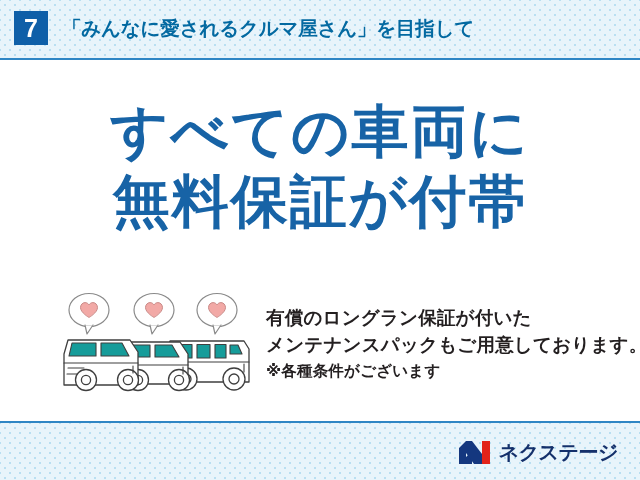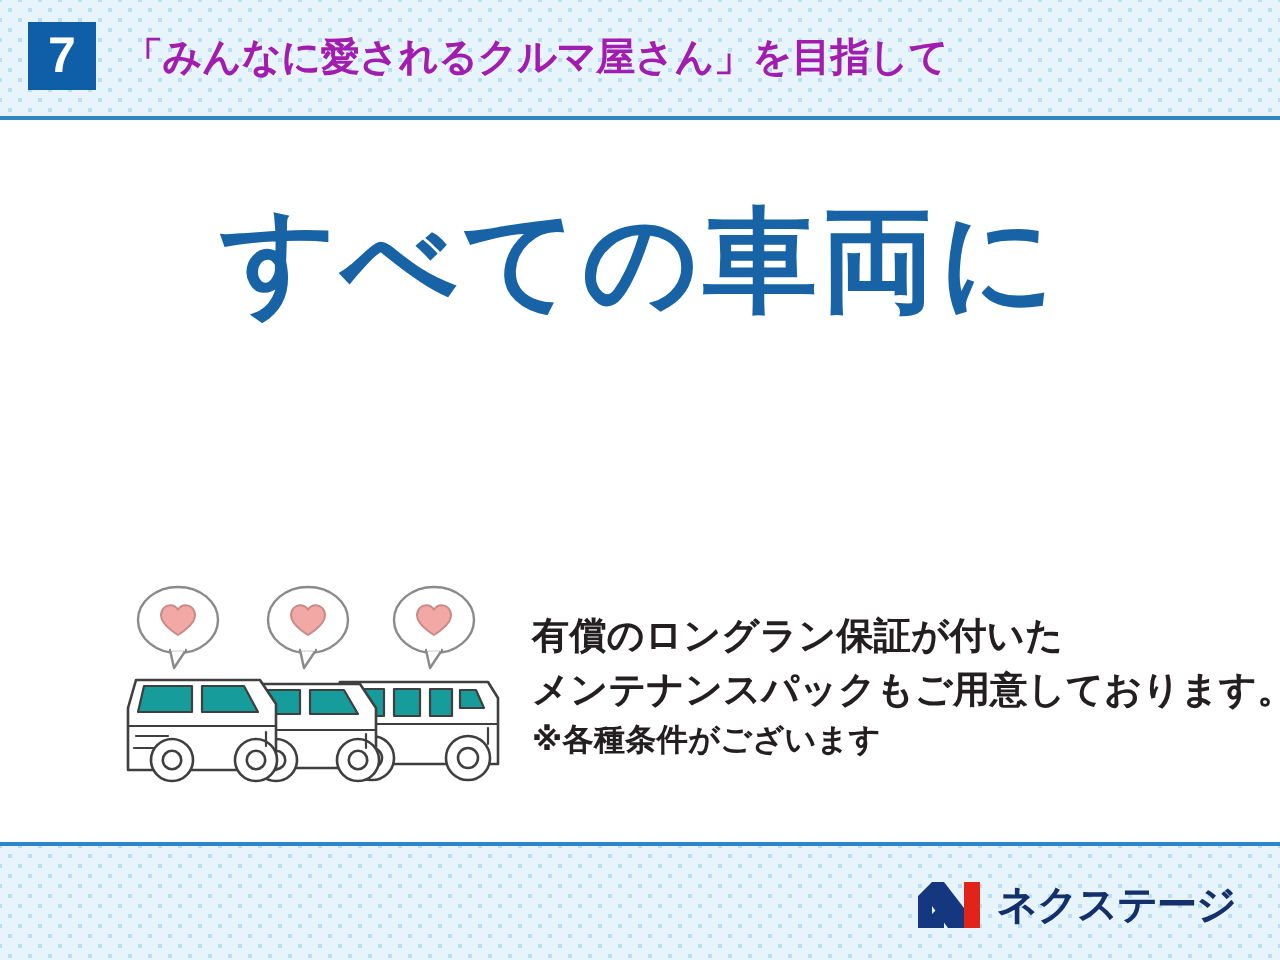--- a/index.html
+++ b/index.html
@@ -72,21 +72,21 @@
     font-weight: bold;
     line-height: 34px;
     text-align: center;
     letter-spacing: 0;
   }
 
   .header-title {
     margin-left: 14px;
     font-size: 19.5px;
     font-weight: bold;
-    color: #a21caf;
+    color: #0369a1;
     letter-spacing: -0.2px;
     white-space: nowrap;
   }
 
   
   .headline {
     position: absolute;
     top: 96px;
     left: 0;
     width: 640px;
@@ -175,20 +175,21 @@
 
   <div class="dot-band header-band"></div>
 
   <div class="header-inner">
     <div class="badge-number">7</div>
     <div class="header-title">「みんなに愛されるクルマ屋さん」を目指して</div>
   </div>
 
   <div class="headline">
     <span class="line">すべての車両に</span>
+    <span class="line">無料保証が付帯</span>
   </div>
 
   <div class="content-row">
 
     <svg class="cars-art" viewBox="0 0 196 104">
 
       <g>
         <ellipse cx="31" cy="18" rx="20" ry="16.5" fill="#ffffff" stroke="#8a8a8a" stroke-width="1.2"></ellipse>
         <path d="M27 33 L29 42 L35 33 Z" fill="#ffffff" stroke="#8a8a8a" stroke-width="1.2" stroke-linejoin="round"></path>
         <path d="M27.5 32.5 L34.5 32.5" stroke="#ffffff" stroke-width="1.8"></path>

